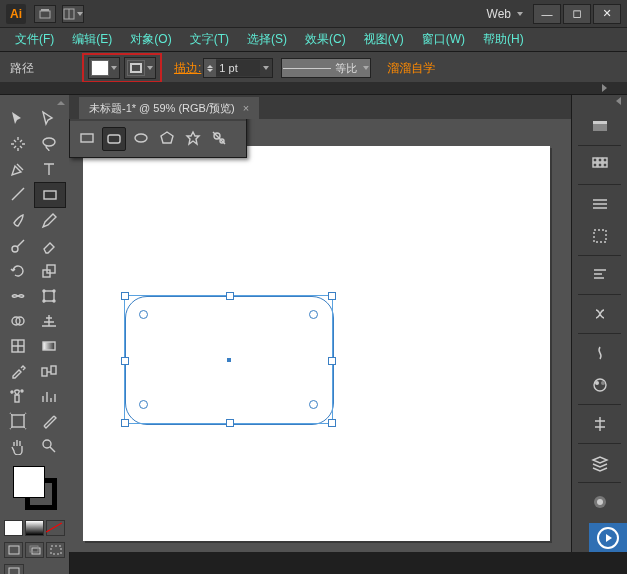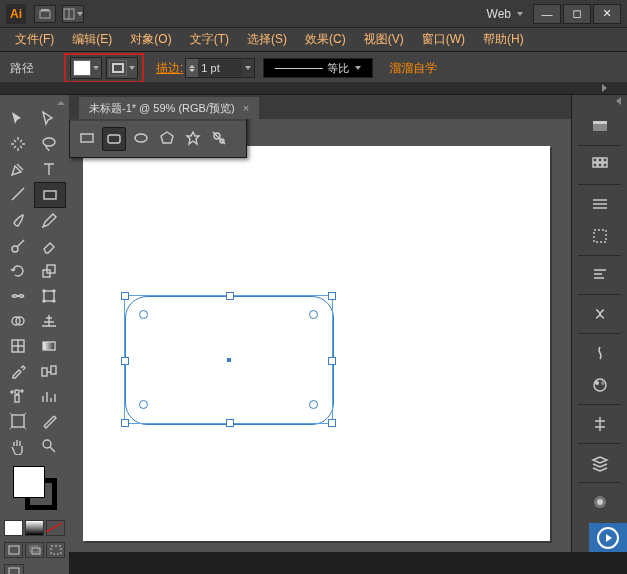--- a/index.html
+++ b/index.html
@@ -6,38 +6,38 @@
   .title-bar{height:27px;background:#3a3a3a;display:flex;align-items:center;padding:0 6px;border-bottom:1px solid #222}
   .ai-logo{width:20px;height:20px;background:#2b2b2b;color:#ff8a00;font-weight:bold;font-size:12px;display:flex;align-items:center;justify-content:center;border-radius:2px;margin-right:8px}
   .title-btn{width:20px;height:16px;background:#4a4a4a;border:1px solid #222;margin-right:6px;display:flex;align-items:center;justify-content:center}
   .title-btn svg{width:12px;height:12px}
   .spacer{flex:1}
   .web-label{color:#ddd;margin-right:4px}
   .drop-caret{display:inline-block;border-left:3px solid transparent;border-right:3px solid transparent;border-top:4px solid #aaa;margin:0 10px 0 2px}
   .win-btns{display:flex;gap:2px}
   .win-btn{width:26px;height:18px;background:#4a4a4a;border:1px solid #222;display:flex;align-items:center;justify-content:center;color:#eee;font-size:11px}
   .menu-bar{height:23px;background:#3f3f3f;display:flex;align-items:center;padding:0 6px;border-bottom:1px solid #1a1a1a}
-  .menu-item{padding:0 9px;color:#fdba74;cursor:default}
+  .menu-item{padding:0 9px;color:#5eead4;cursor:default}
   .control-bar{height:32px;background:#424242;display:flex;align-items:center;padding:0 0 0 10px;border-bottom:1px solid #1a1a1a}
-  .cb-label{color:#ccc;margin-right:30px}
+  .cb-label{color:#ccc;margin-right:48px}
   .red-box{border:2px solid #c62121;padding:2px 4px;display:flex;align-items:center;gap:4px;height:22px;margin-right:10px}
   .swatch-btn{display:flex;align-items:center;gap:2px;border:1px solid #222;background:#4a4a4a;padding:1px 2px;height:18px}
   .swatch{width:16px;height:14px;border:1px solid #666}
   .swatch.white{background:#fff}
   .swatch.stroke{background:#4a4a4a;position:relative}
   .swatch.stroke::after{content:"";position:absolute;inset:2px;border:2px solid #ccc;background:#4a4a4a}
   .caret-s{display:inline-block;border-left:3px solid transparent;border-right:3px solid transparent;border-top:4px solid #aaa}
   .cb-text{color:#ff8a00;text-decoration:underline;margin:0 2px}
   .spinner{display:flex;align-items:center;border:1px solid #222;height:18px;background:#3a3a3a}
   .spinner .arrows{width:12px;display:flex;flex-direction:column;gap:1px;align-items:center;justify-content:center;background:#555;height:100%}
   .spinner .arrows span{display:block;border-left:3px solid transparent;border-right:3px solid transparent}
   .spinner .arrows .up{border-bottom:3px solid #ccc}
   .spinner .arrows .dn{border-top:3px solid #ccc}
   .spinner input{width:38px;height:16px;border:none;background:#333;color:#ddd;font-size:11px;text-align:left;padding:0 3px}
-  .combo{height:18px;border:1px solid #222;background:#000000;display:flex;align-items:center;padding:0 11px;gap:4px}
+  .combo{height:18px;border:1px solid #222;background:#737373;display:flex;align-items:center;padding:0 1px;gap:4px}
   .combo .line{width:48px;height:1px;background:#ccc}
   .combo span.txt{color:#ddd;font-size:11px}
   .combo .caret-s{margin-left:2px}
   .opacity-lbl{color:#ff8a00;margin-left:8px}
   .docking{position:absolute;left:0;right:0;height:12px;background:#2d2d2d;border-bottom:1px solid #1a1a1a;display:flex;justify-content:flex-end;align-items:center;padding-right:20px}
   .dock-caret{width:0;height:0;border-top:4px solid transparent;border-bottom:4px solid transparent;border-left:5px solid #888}
   .work-area{position:absolute;top:95px;left:0;right:0;bottom:0}
   .tool-panel{position:absolute;left:0;top:0;bottom:0;width:69px;background:#525252;border-right:1px solid #1a1a1a}
   .tool-grid{display:grid;grid-template-columns:1fr 1fr;gap:1px;padding:2px 3px}
   .tool{width:30px;height:24px;display:flex;align-items:center;justify-content:center;color:#ddd}

